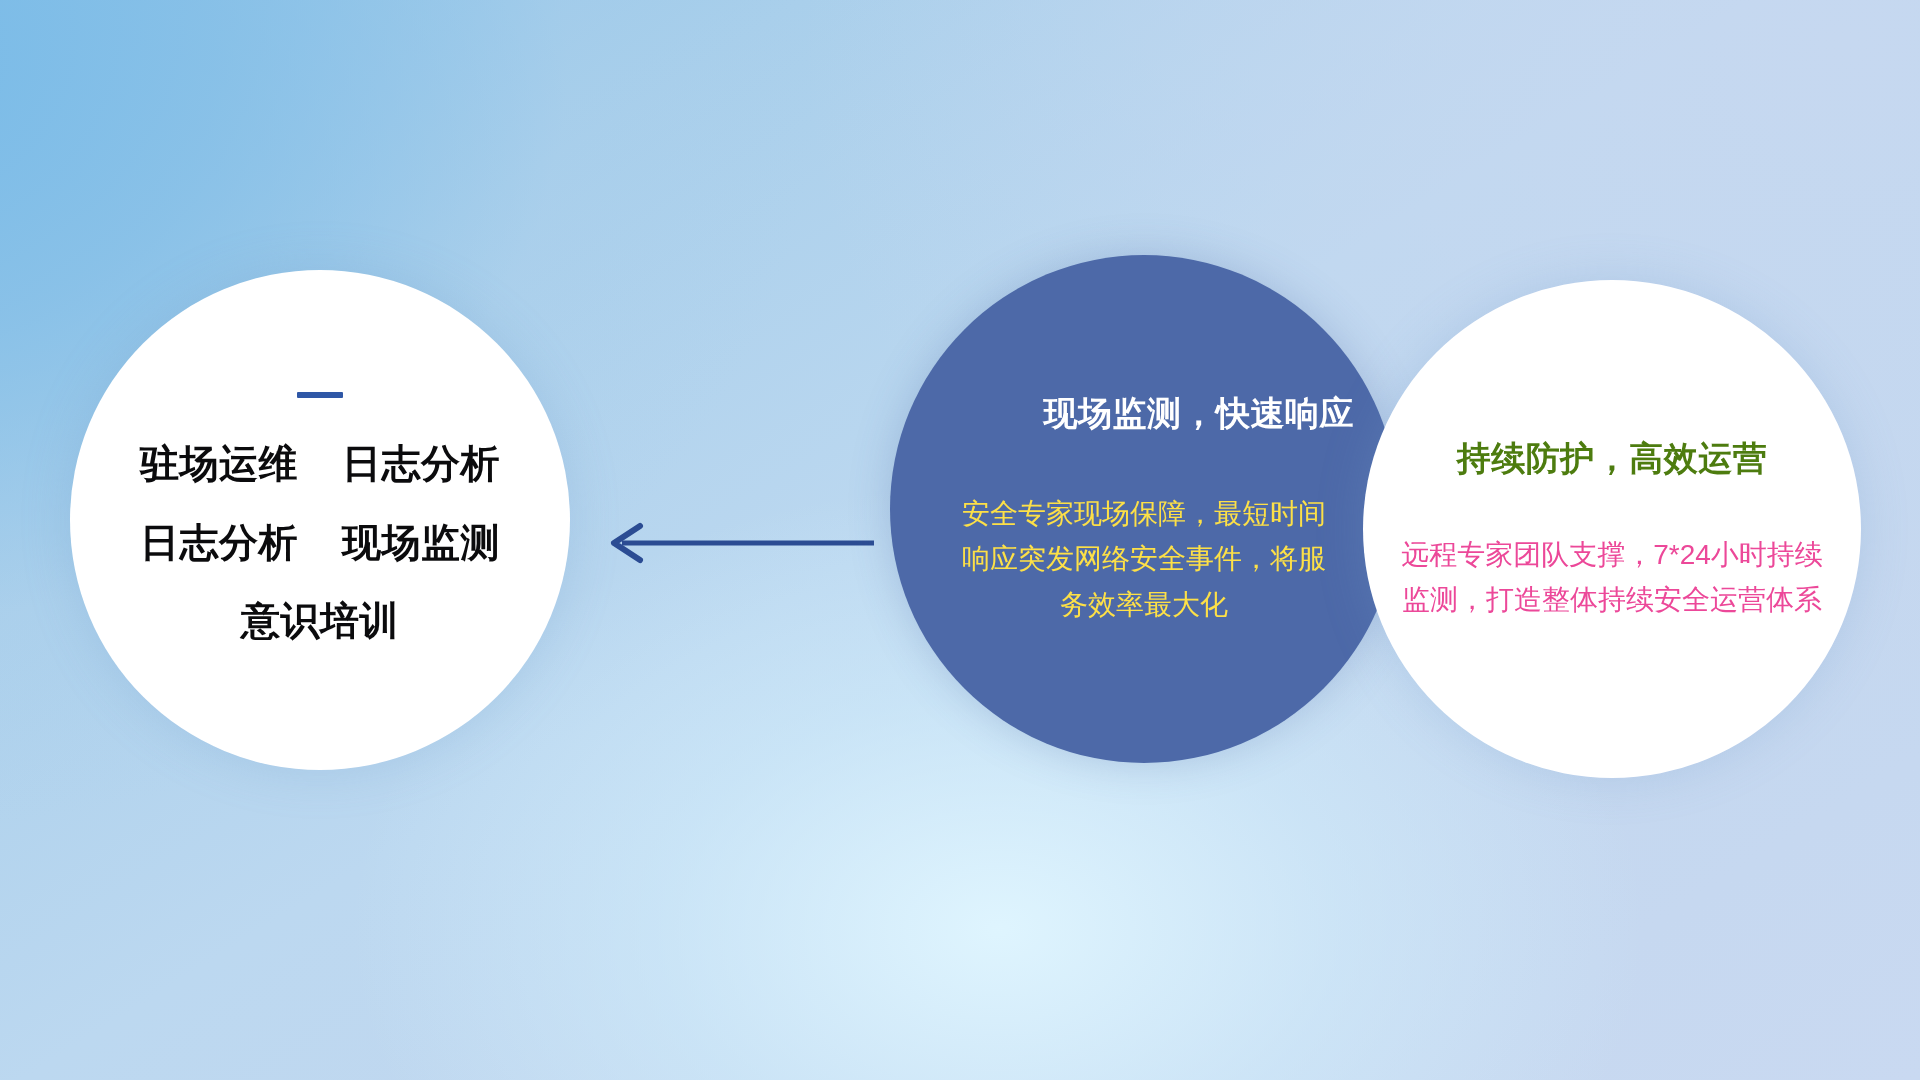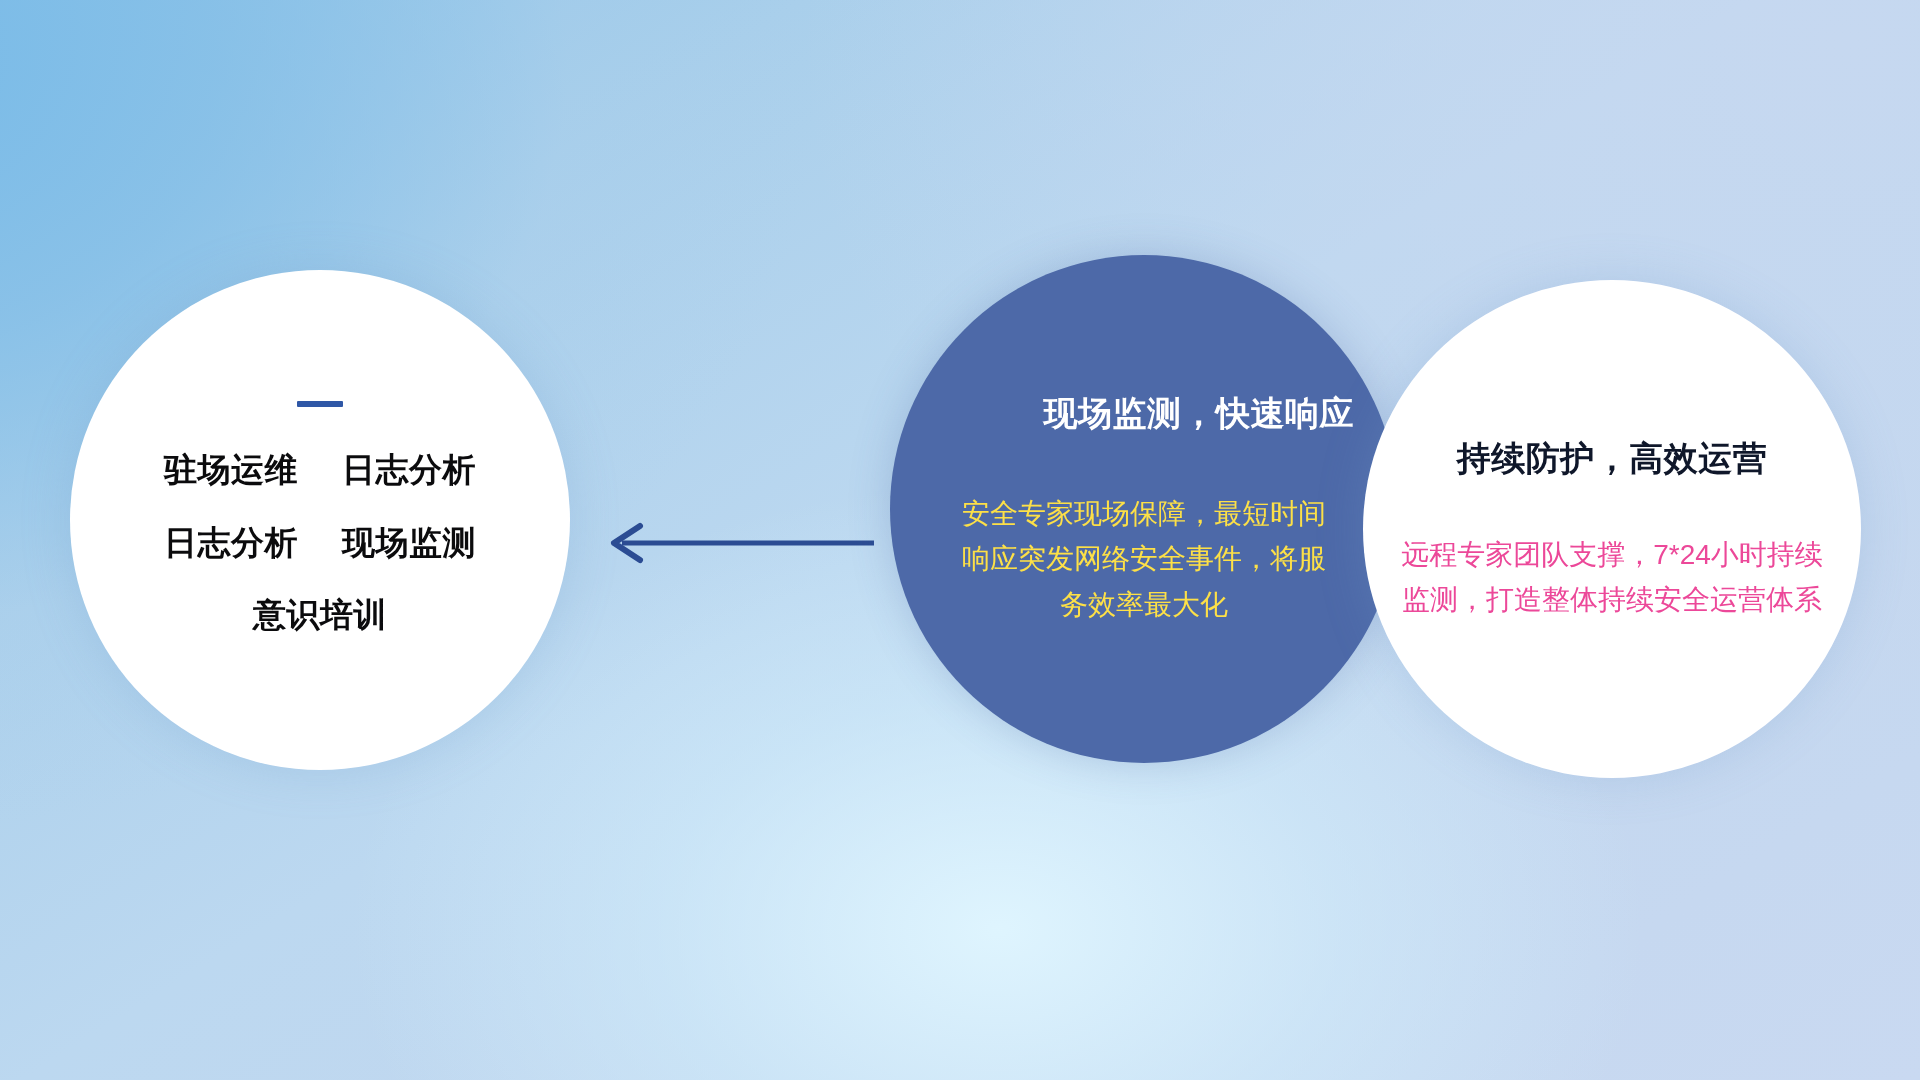--- a/index.html
+++ b/index.html
@@ -62,21 +62,21 @@
   .divider-dash {
     width:46px; height:6px;
     background:#2f57a6;
     margin:0 auto 46px auto;
     border-radius:1px;
   }
   .kw-row {
     display:flex;
     justify-content:center;
     gap:44px;
-    font-size:33px;
+    font-size:39px;
     font-weight:bold;
     color:#0b0b0d;
     line-height:1.05;
     margin-bottom:38px;
     white-space:nowrap;
   }
   .kw-row.single { gap:0; margin-bottom:0;text-align:right; }
   .kw { letter-spacing:0.5px; }
 
   
@@ -97,21 +97,21 @@
     width:368px;
     margin:0 auto;
     text-align:center;
   }
 
   
   #right-inner { width:440px; }
   #right-heading {
     font-size:34px;
     font-weight:bold;
-    color:#0f172a;
+    color:#4d7c0f;
     letter-spacing:0.5px;
     white-space:nowrap;
     margin-bottom:50px;
   }
   #right-body {
     font-size:28px;
     color:#ec4899;
     line-height:1.62;
     width:424px;
     margin:0 auto;

